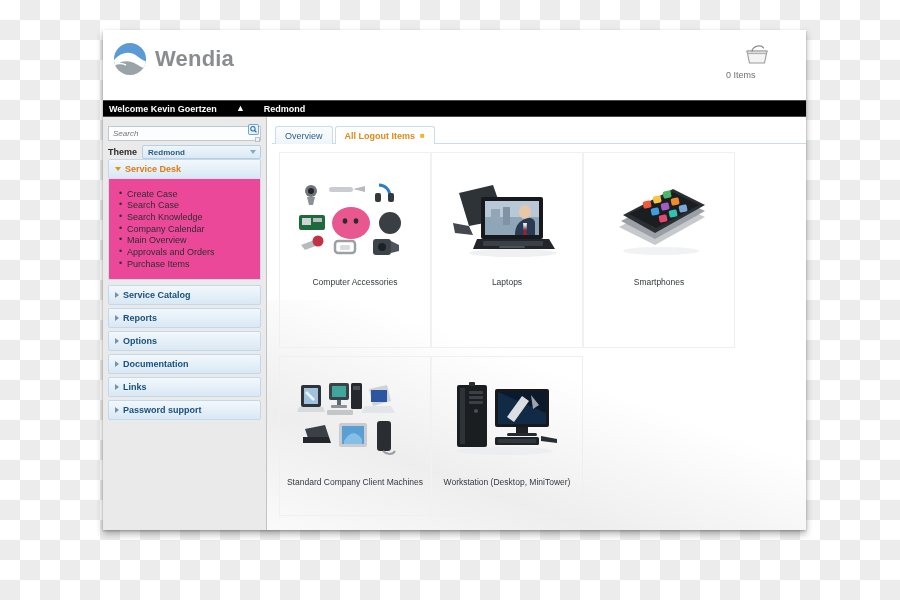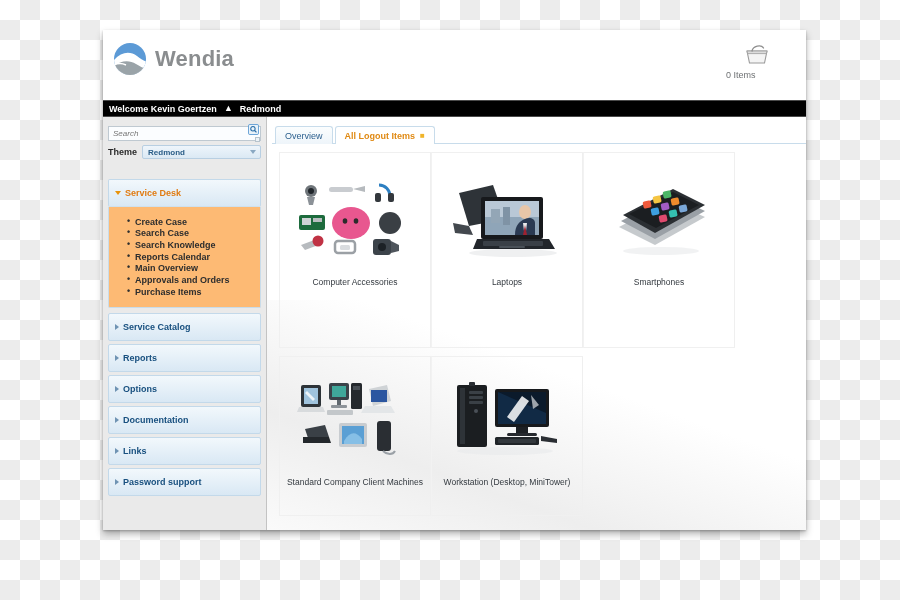--- a/index.html
+++ b/index.html
@@ -55,21 +55,21 @@
   #cart-count {
     font-size: 9px; color: #6e7173; margin-top: 4px; display: block;
   }
 
   
   #welcome-bar {
     position: absolute; left: 0; top: 70px;
     width: 100%; height: 17px;
     background: #000000;
     display: flex; align-items: center;
-    padding-left: 6px; gap: 7px;
+    padding-left: 6px; gap: 19px;
     border-top: 1px solid #4a4a4a;
     border-bottom: 1px solid #4a4a4a;
   }
   #welcome-bar span, #welcome-bar a {
     color: #ffffff; font-size: 9px; font-weight: bold;
     text-decoration: none; white-space: nowrap;
   }
   #welcome-caret { font-size: 7px; color: #ffffff; line-height: 1; }
 
   
@@ -103,21 +103,21 @@
     width: 11px; height: 11px;
   }
   #search-resize {
     position: absolute; right: 1px; top: 15px;
     width: 5px; height: 5px;
     border: 1px solid #b6c3cd; background: #eef3f7;
   }
 
   #theme-row {
     display: flex; align-items: center; gap: 5px;
-    margin-bottom: 20px; height: 14px;
+    margin-bottom: 0; height: 14px;
   }
   #theme-label { font-size: 9px; color: #2b2b2b; font-weight: bold; }
   #theme-select {
     flex: 1; height: 14px; position: relative;
     background: linear-gradient(#eef5fb, #dbe9f4);
     border: 1px solid #b8cfe2;
     border-radius: 2px;
     display: flex; align-items: center;
   }
   #theme-value {
@@ -128,21 +128,21 @@
     position: absolute; right: 4px; top: 50%;
     margin-top: -2px;
     width: 0; height: 0;
     border-left: 3px solid transparent;
     border-right: 3px solid transparent;
     border-top: 4px solid #8aa8c2;
   }
 
   
   .acc-header {
-    height: 28px;
+    height: 20px;
     display: flex; align-items: center; gap: 4px;
     padding-left: 6px;
     border: 1px solid #c3d9ea;
     border-radius: 2px;
     background: linear-gradient(#f2f8fc, #d9e8f4);
     margin-bottom: 3px;
     cursor: pointer;
   }
   .acc-header .tri {
     width: 0; height: 0;
@@ -157,25 +157,24 @@
     border-bottom: none;
   }
   .acc-header .acc-title {
     font-size: 9px; font-weight: bold; color: #18507f;
   }
   .acc-header.active { margin-bottom: 0; border-bottom-color: #cfe1ee; }
   .acc-header.active .acc-title { color: #e07b12; }
 
   .acc-panel {
     border: 1px solid #c9dcea; border-top: none;
-    background: #fdba74;
-    padding: 9px 0 9px 8px;
+    background: #ec4899;
+    padding: 9px 0 9px 0;
     margin-bottom: 5px;
     border-radius: 0 0 2px 2px;
-    font-weight: bold;
   }
   .acc-panel ul { list-style: none; padding-left: 18px; }
   .acc-panel li {
     font-size: 9px; color: #2e2e2e;
     line-height: 10.5px; padding: 0.6px 0;
     position: relative;
   }
   .acc-panel li::before {
     content: "\2022";
     position: absolute; left: -8px; top: -0.5px;
@@ -331,21 +330,21 @@
       <div id="accordion-host">
           <div class="acc-header active">
             <span class="tri open"></span>
             <span class="acc-title">Service Desk</span>
           </div>
           <div class="acc-panel">
             <ul>
               <li>Create Case</li>
               <li>Search Case</li>
               <li>Search Knowledge</li>
-              <li>Reports Calendar</li>
+              <li>Company Calendar</li>
               <li>Main Overview</li>
               <li>Approvals and Orders</li>
               <li>Purchase Items</li>
             </ul>
           </div>
           <div class="acc-header">
             <span class="tri"></span>
             <span class="acc-title">Service Catalog</span>
           </div>
           <div class="acc-header">

